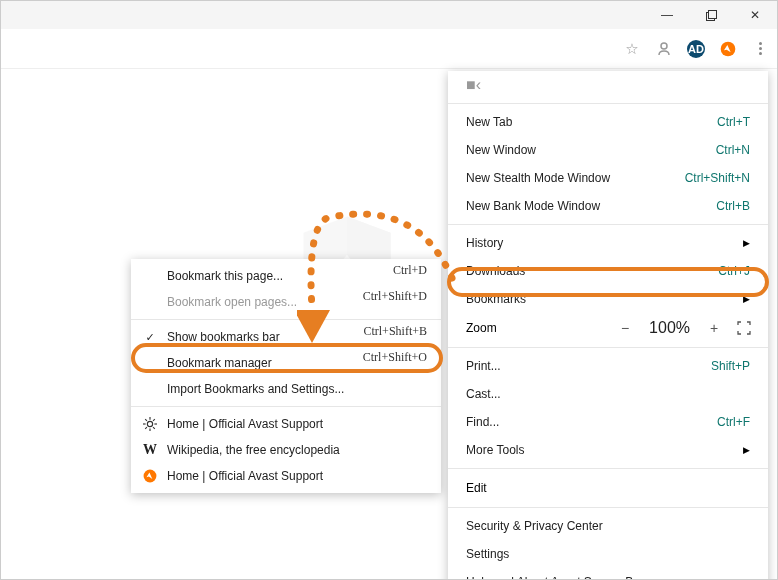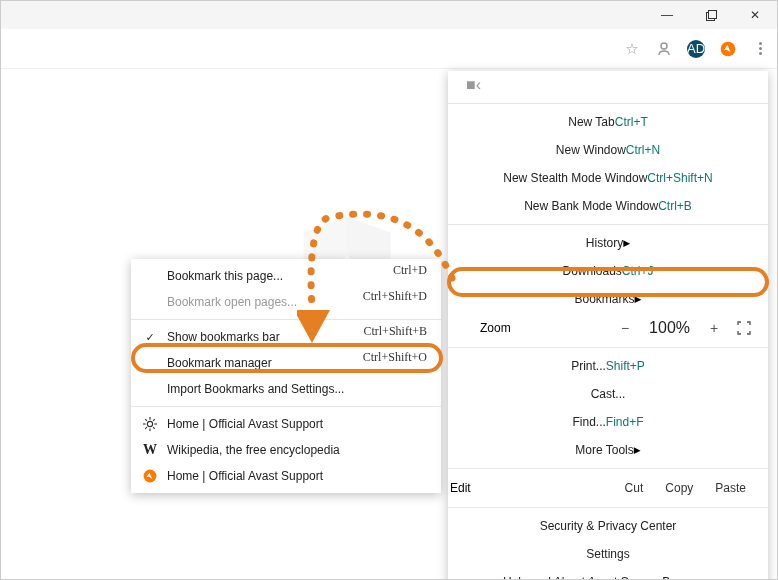--- a/index.html
+++ b/index.html
@@ -3,35 +3,35 @@
 <meta charset="utf-8">
 <style>
 * { box-sizing: border-box; margin: 0; padding: 0; font-family: "Segoe UI", Arial, sans-serif; }
 body { width: 778px; height: 580px; background: #fff; border: 1px solid #ccc; position: relative; overflow: hidden; }
 .titlebar { height: 28px; display: flex; justify-content: flex-end; align-items: center; background: #f5f5f5; }
 .tbtn { width: 44px; height: 28px; display: flex; align-items: center; justify-content: center; font-size: 12px; color: #333; }
 .toolbar { height: 40px; display: flex; justify-content: flex-end; align-items: center; padding-right: 8px; gap: 14px; border-bottom: 1px solid #eee; }
 .ticon { width: 18px; height: 18px; display: flex; align-items: center; justify-content: center; font-size: 15px; color: #777; }
 .star { color: #999; }
 .avast-icon svg { width: 16px; height: 16px; }
-.ad-badge { width: 18px; height: 18px; border-radius: 50%; background: #0c4a6e; color: #fff; font-size: 13px; font-weight: normal; display: flex; align-items: center; justify-content: center; }
+.ad-badge { width: 18px; height: 18px; border-radius: 50%; background: #0c4a6e; color: #fff; font-size: 11px; font-weight: bold; display: flex; align-items: center; justify-content: center; }
 .dots { display: flex; flex-direction: column; gap: 2px; }
 .dot { width: 3px; height: 3px; background: #888; border-radius: 50%; }
 .main-menu { position: absolute; top: 70px; right: 9px; width: 320px; background: #fff; box-shadow: 0 2px 10px rgba(0,0,0,0.25); font-size: 12px; z-index: 10; }
-.mrow { height: 28px; display: flex; align-items: center; padding: 0 18px; color: #222; justify-content: center; }
+.mrow { height: 28px; display: flex; align-items: center; padding: 0 18px; color: #222; justify-content: space-between; }
 .mrow.cam { justify-content: flex-start; }
 .mrow .shortcut { color: #0f766e; font-size: 12px; }
 .mrow .chev { color: #000; font-size: 9px; }
 .sep { height: 1px; background: #e6e6e6; margin: 4px 0; }
-.zoom-row { height: 30px; display: flex; align-items: center; padding: 0 12px 0 18px; justify-content: space-between; margin-left: 14px; }
+.zoom-row { height: 30px; display: flex; align-items: center; padding: 0 12px 0 18px; justify-content: space-between; }
 .zoom-ctrls { display: flex; align-items: center; gap: 6px; }
 .zbtn { width: 24px; height: 24px; display: flex; align-items: center; justify-content: center; color: #555; font-size: 14px; }
 .zval { padding: 0 6px; font-size: 16px; color: #222; }
 .fsbtn { width: 24px; height: 24px; display: flex; align-items: center; justify-content: center; color: #555; font-size: 12px; }
-.edit-row { height: 30px; display: flex; align-items: center; padding: 0 12px 0 2px; justify-content: space-between; }
+.edit-row { height: 30px; display: flex; align-items: center; padding: 0 12px 0 18px; justify-content: space-between; }
 .edit-btns { display: flex; gap: 2px; }
 .ebtn { padding: 4px 10px; font-size: 12px; color: #333; }
 .highlight-oval { border: 4px solid #e67e22; border-radius: 18px; position: absolute; pointer-events: none; z-index: 20; }
 .sub-menu { position: absolute; top: 258px; left: 130px; width: 310px; background: #fff; box-shadow: 0 2px 10px rgba(0,0,0,0.25); font-size: 12px; z-index: 8; padding: 4px 0; }
 .srow { height: 26px; display: flex; padding: 0 14px 0 10px; color: #222; justify-content: space-between; }
 .srow .left { display: flex; align-items: center; gap: 8px; }
 .srow .iconcell { width: 18px; display: flex; align-items: center; justify-content: center; }
 .srow .check { font-size: 11px; color: #222; }
 .srow.disabled { color: #999; }
 .srow .shortcut { color: #333; font-size: 12px; font-family: Liberation Serif, serif; }
@@ -138,34 +138,29 @@
   <div class="mrow">
       <span>Print...</span>
       <span class="shortcut">Shift+P</span>
     </div>
   <div class="mrow">
       <span>Cast...</span>
       <span></span>
     </div>
   <div class="mrow">
       <span>Find...</span>
-      <span class="shortcut">Find+F</span>
+      <span class="shortcut">Ctrl+F</span>
     </div>
   <div class="mrow">
       <span>More Tools</span>
       <span class="chev">▶</span>
     </div>
   <div class="sep"></div>
   <div class="edit-row">
     <span>Edit</span>
-    <span class="edit-btns">
-      <span class="ebtn">Cut</span>
-      <span class="ebtn">Copy</span>
-      <span class="ebtn">Paste</span>
-    </span>
   </div>
   <div class="sep"></div>
   <div class="mrow">
       <span>Security &amp; Privacy Center</span>
       <span></span>
     </div>
   <div class="mrow">
       <span>Settings</span>
       <span></span>
     </div>

